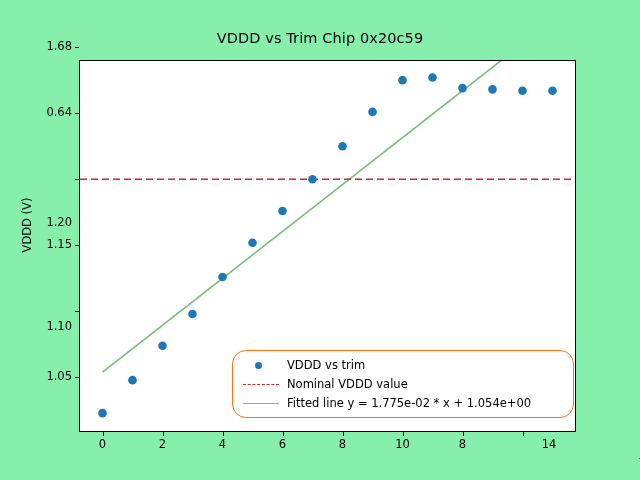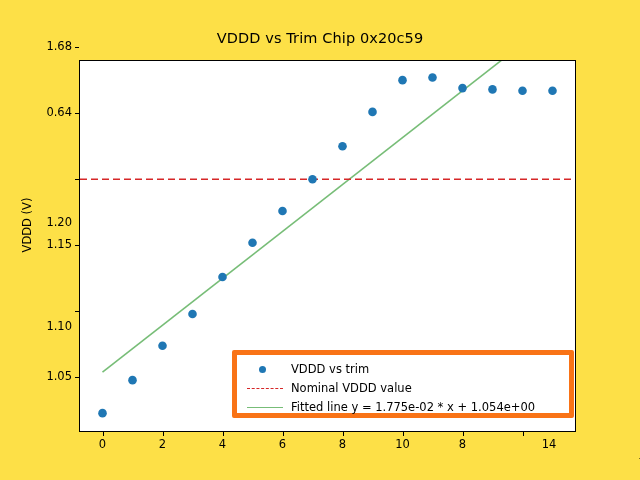--- a/index.html
+++ b/index.html
@@ -10,21 +10,21 @@
   body {
     width: 640px;
     height: 480px;
     font-family: "DejaVu Sans", sans-serif;
     overflow: hidden;
   }
   #figure {
     position: relative;
     width: 640px;
     height: 480px;
-    background: #fde047;
+    background: #86efac;
   }
   #chart-title {
     position: absolute;
     left: 0;
     top: 30px;
     width: 640px;
     text-align: center;
     font-size: 14.5px;
     color: #000000;
     letter-spacing: 0.1px;
@@ -110,22 +110,22 @@
     color: #000000;
     transform: rotate(-90deg);
   }
   #legend {
     position: absolute;
     left: 232px;
     top: 350px;
     width: 342px;
     height: 68px;
     background: #ffffff;
-    border: 5px solid #f97316;
-    border-radius: 2px;
+    border: 1px solid #f97316;
+    border-radius: 14px;
     box-sizing: border-box;
     padding: 5px 8px 5px 8px;
   }
   .legend-row {
     position: relative;
     height: 19px;
     line-height: 19px;
     display: flex;
     align-items: center;
   }

